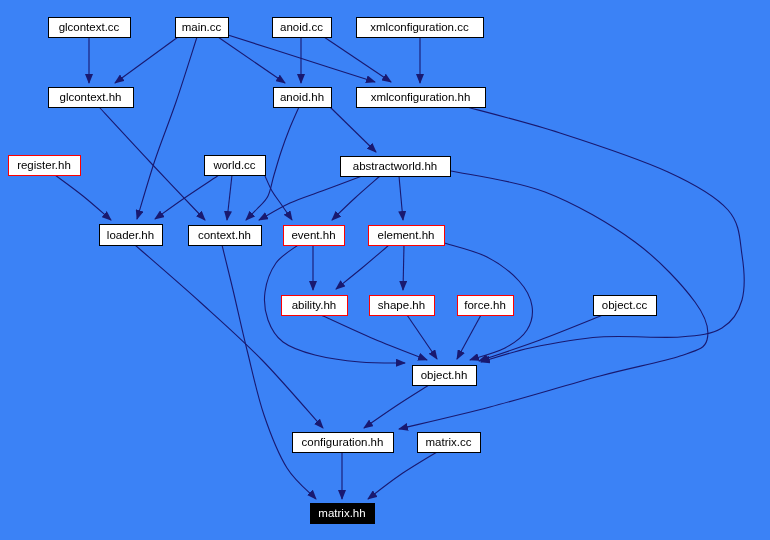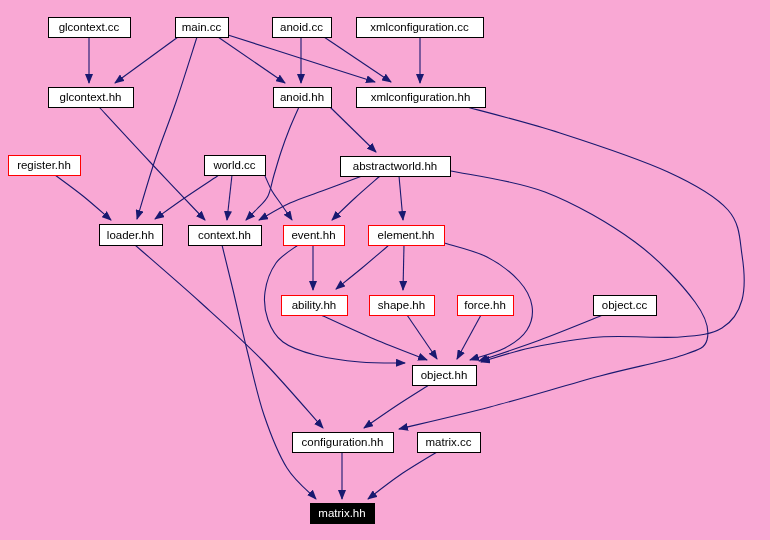--- a/index.html
+++ b/index.html
@@ -1,16 +1,16 @@
 <!DOCTYPE html>
 <html><head>
 <meta charset="utf-8">
 <style>
   html,body{margin:0;padding:0;background:#ffffff;}
-  #stage{position:relative;width:770px;height:540px;background:#f9a8d4;overflow:hidden;
+  #stage{position:relative;width:770px;height:540px;background:#3b82f6;overflow:hidden;
          font-family:"Liberation Sans", sans-serif;}
   svg{position:absolute;left:0;top:0;}
   svg text{font-family:"Liberation Sans","DejaVu Sans",sans-serif;font-size:11.5px;}
 </style>
 </head>
 <body>
 
 <div id="stage">
   <svg id="graph" width="770" height="540" viewBox="0 0 770 540">
       <defs>

